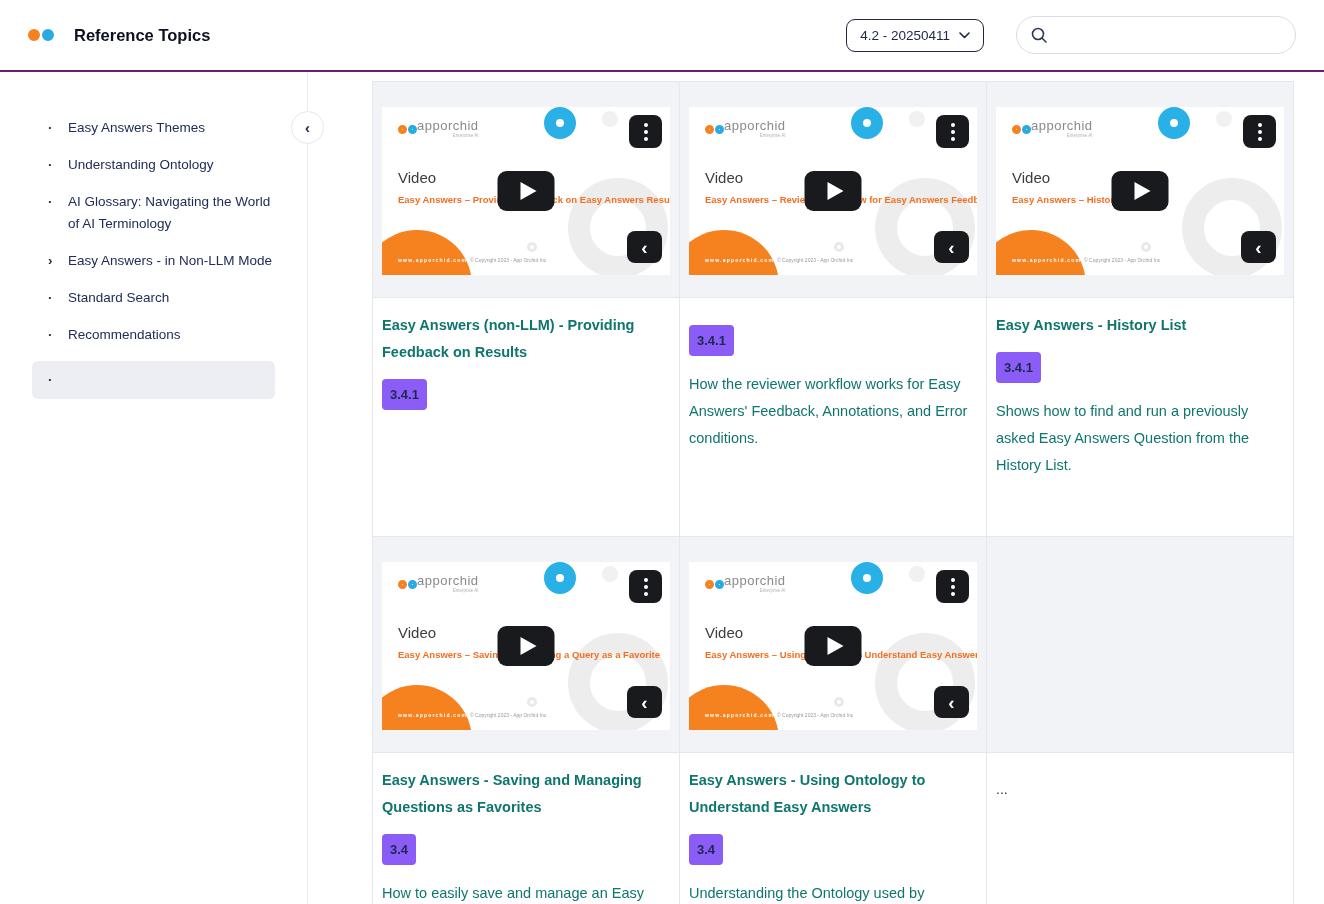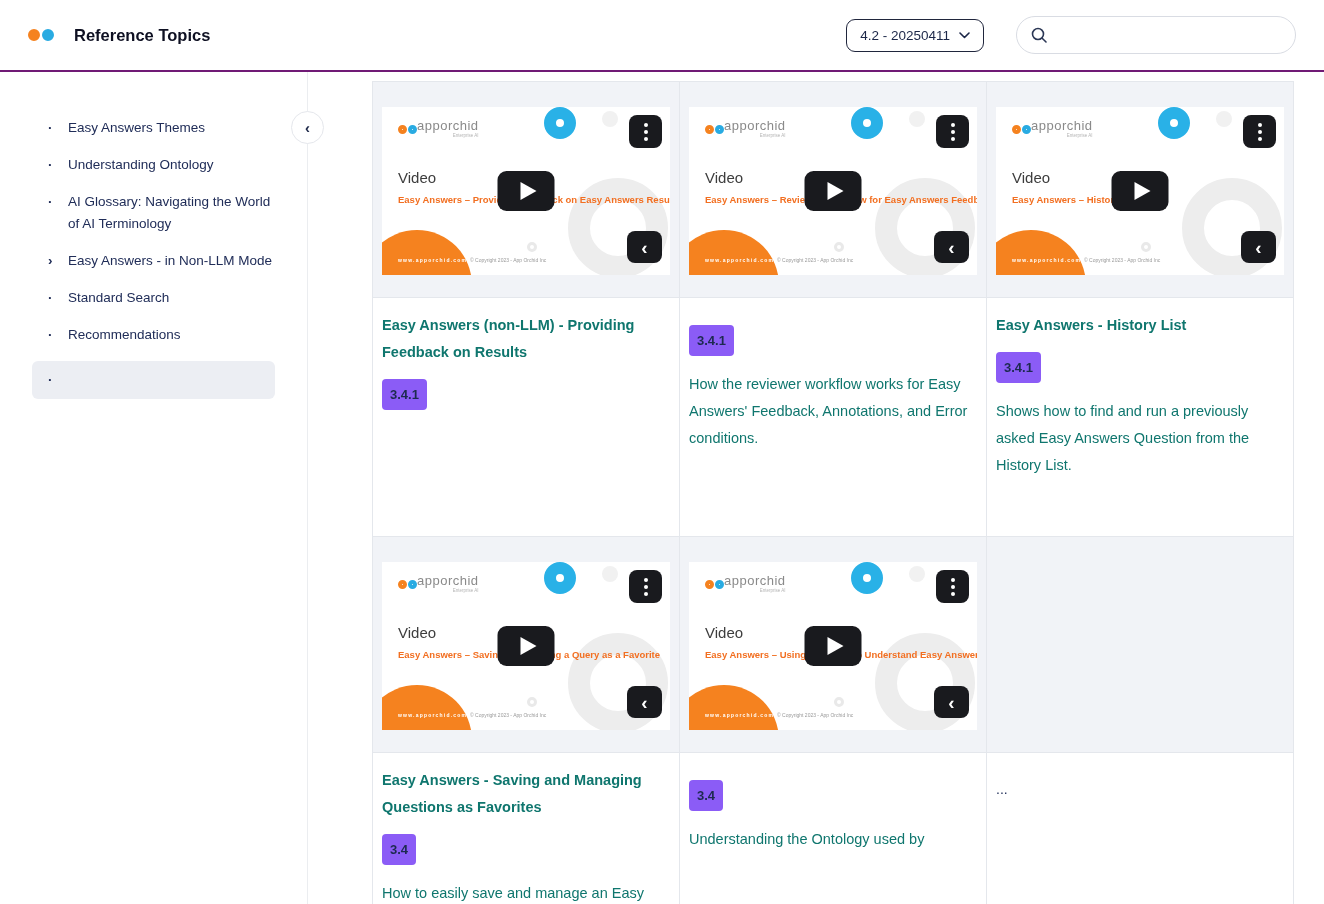--- a/index.html
+++ b/index.html
@@ -336,19 +336,19 @@
             <button class="dark-btn play">
               <span class="play-icon"></span>
             </button>
             <button class="dark-btn chev">
               <span>‹</span>
             </button>
           </div>
         </div>
         <div class="cell thumbcell"></div>
         <div class="cell textcell"><h3 class="card-title">Easy Answers - Saving and Managing Questions as Favorites</h3><span class="badge">3.4</span><p class="card-desc">How to easily save and manage an Easy</p></div>
-        <div class="cell textcell"><span class="badge">3.4</span><p class="card-desc">Understanding the Ontology used by</p></div>
+        <div class="cell textcell"><h3 class="card-title">Easy Answers - Using Ontology to Understand Easy Answers</h3><span class="badge">3.4</span><p class="card-desc">Understanding the Ontology used by</p></div>
         <div class="cell textcell">
           <div class="ellipsis-text">...</div>
         </div>
       </div>
   </div>
 </div>
 
 </body></html>

